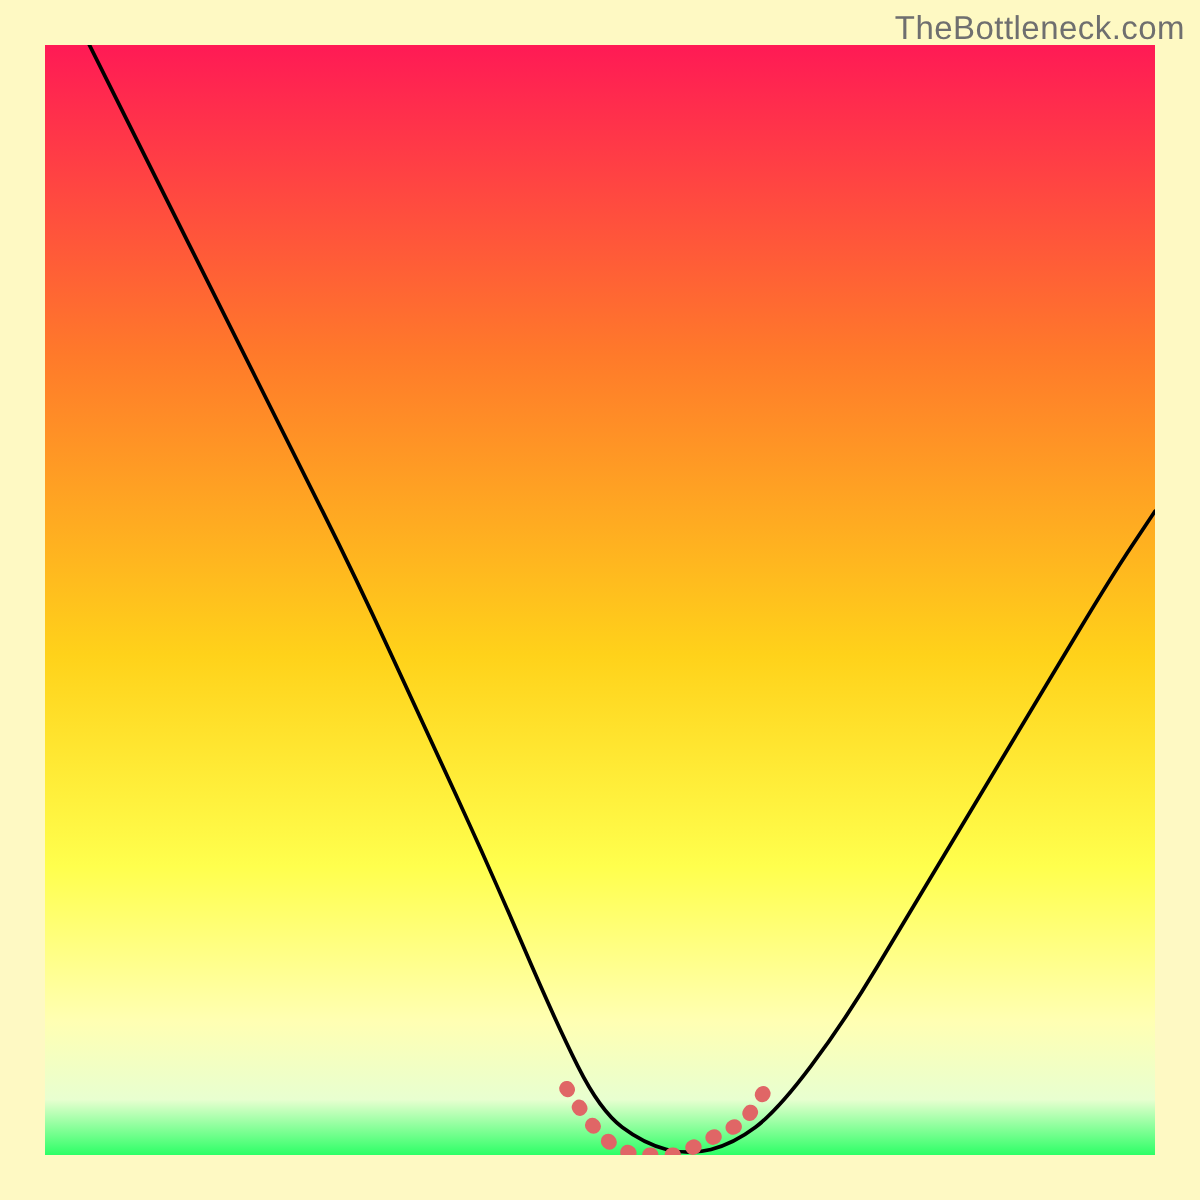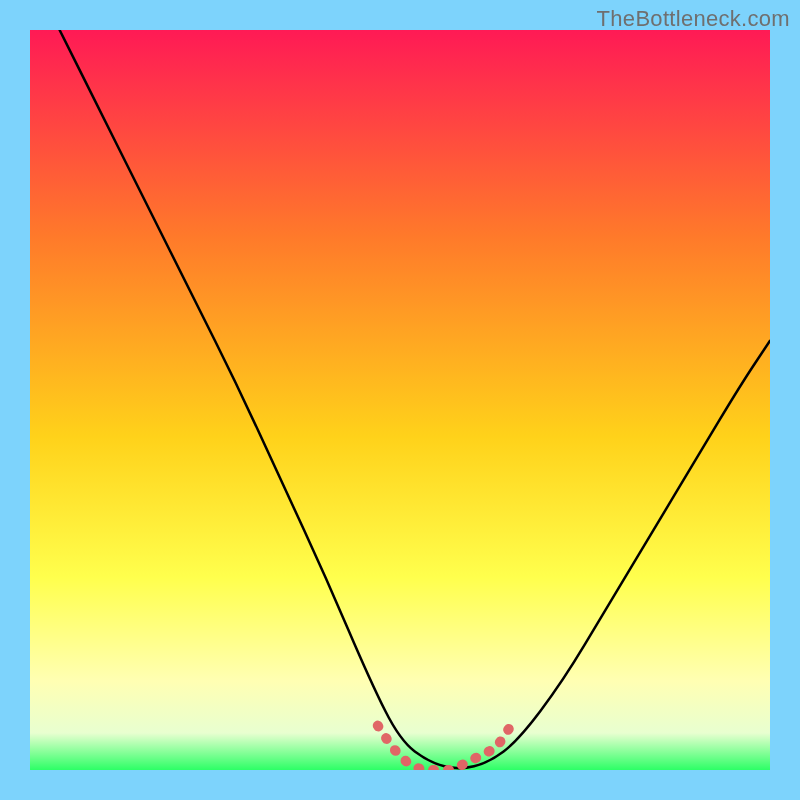--- a/index.html
+++ b/index.html
@@ -8,21 +8,21 @@
     width: 800px;
     height: 800px;
     background: #000;
     overflow: hidden;
     font-family: Arial, Helvetica, sans-serif;
   }
   .root {
     position: relative;
     width: 800px;
     height: 800px;
-    background: #7dd3fc;
+    background: #fef9c3;
   }
   .watermark {
     position: absolute;
     top: 6px;
     right: 10px;
     color: #6f6f6f;
     font-size: 22px;
     font-weight: 500;
     letter-spacing: 0.3px;
     z-index: 5;

